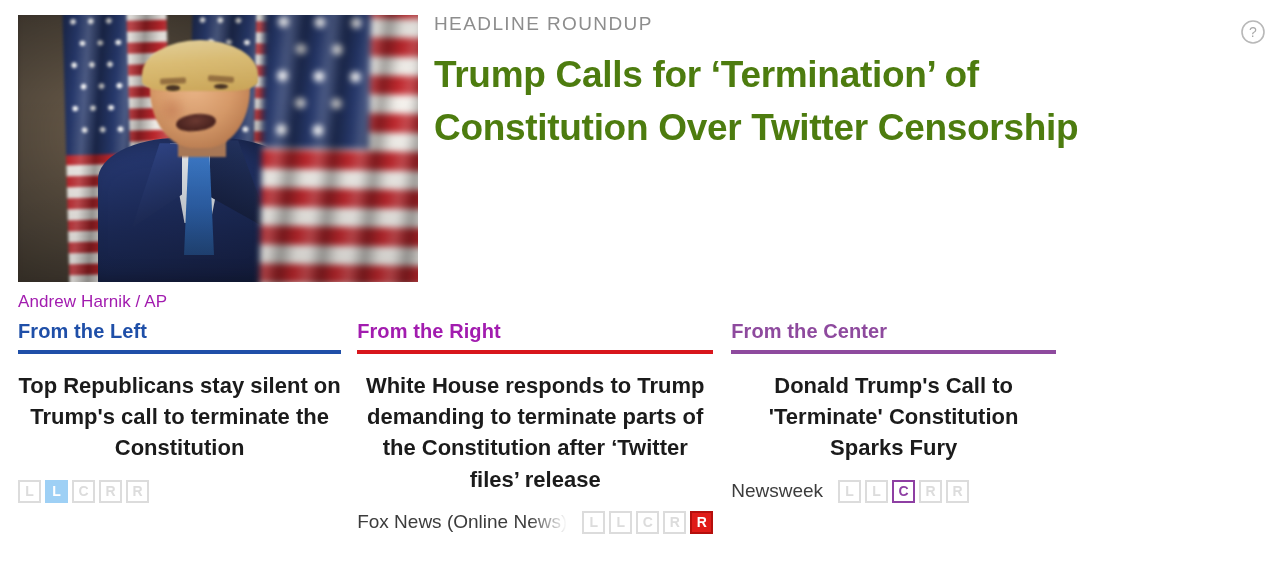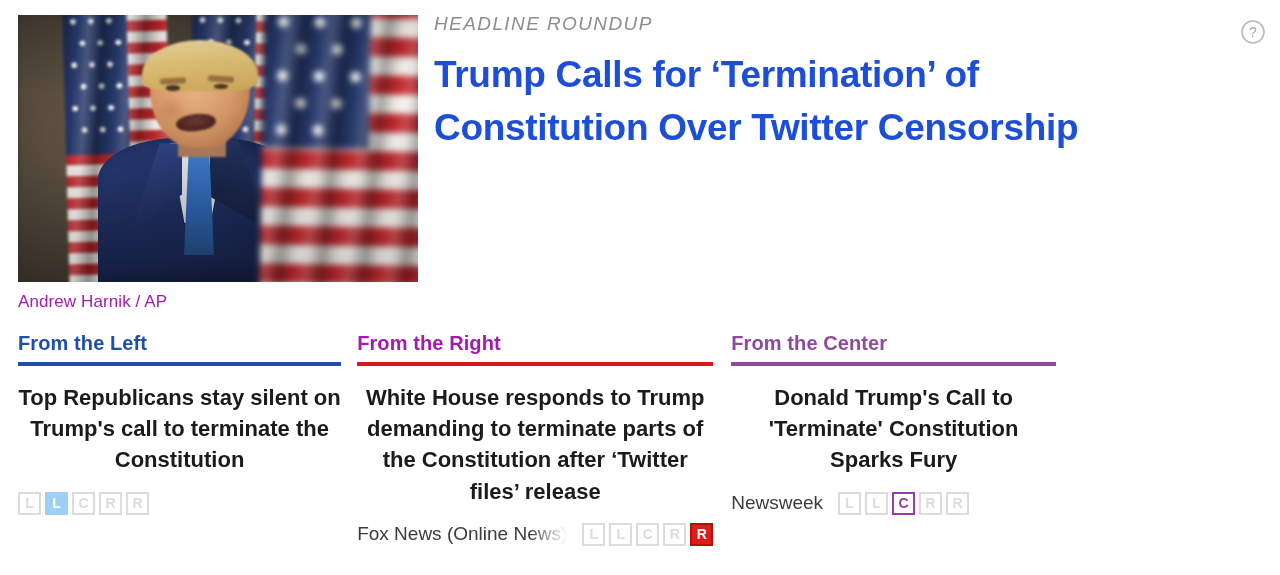--- a/index.html
+++ b/index.html
@@ -262,27 +262,26 @@
     flex: 1 1 auto;
     position: relative;
     padding-right: 56px;
   }
   .kicker {
     font-size: 19px;
     letter-spacing: 1.4px;
     color: #8d8d8d;
     text-transform: uppercase;
     margin-bottom: 14px;
-    font-style: italic;
   }
   .headline {
     font-size: 37px;
     line-height: 1.42;
     font-weight: 700;
-    color: #1d4ed8;
+    color: #4d7c0f;
     letter-spacing: -0.3px;
     margin: 0 0 18px 0;
     max-width: 740px;
   }
   .summary {
     font-size: 21px;
     line-height: 1.72;
     color: #2e2e2e;
     margin: 0;
     max-width: 805px;
@@ -293,21 +292,21 @@
     top: 6px;
     width: 26px;
     height: 26px;
     cursor: pointer;
   }
 
   
   .columns {
     position: absolute;
     left: 0;
-    top: 332px;
+    top: 320px;
     width: 1056px;
     display: flex;
   }
   .col { position: relative; }
   .col-left   { width: 400px; margin-left: 18px; }
   .col-right  { width: 400px; margin-left: 16px; }
   .col-center { width: 402px; margin-left: 18px; }
 
   .col-head {
     font-size: 20px;

